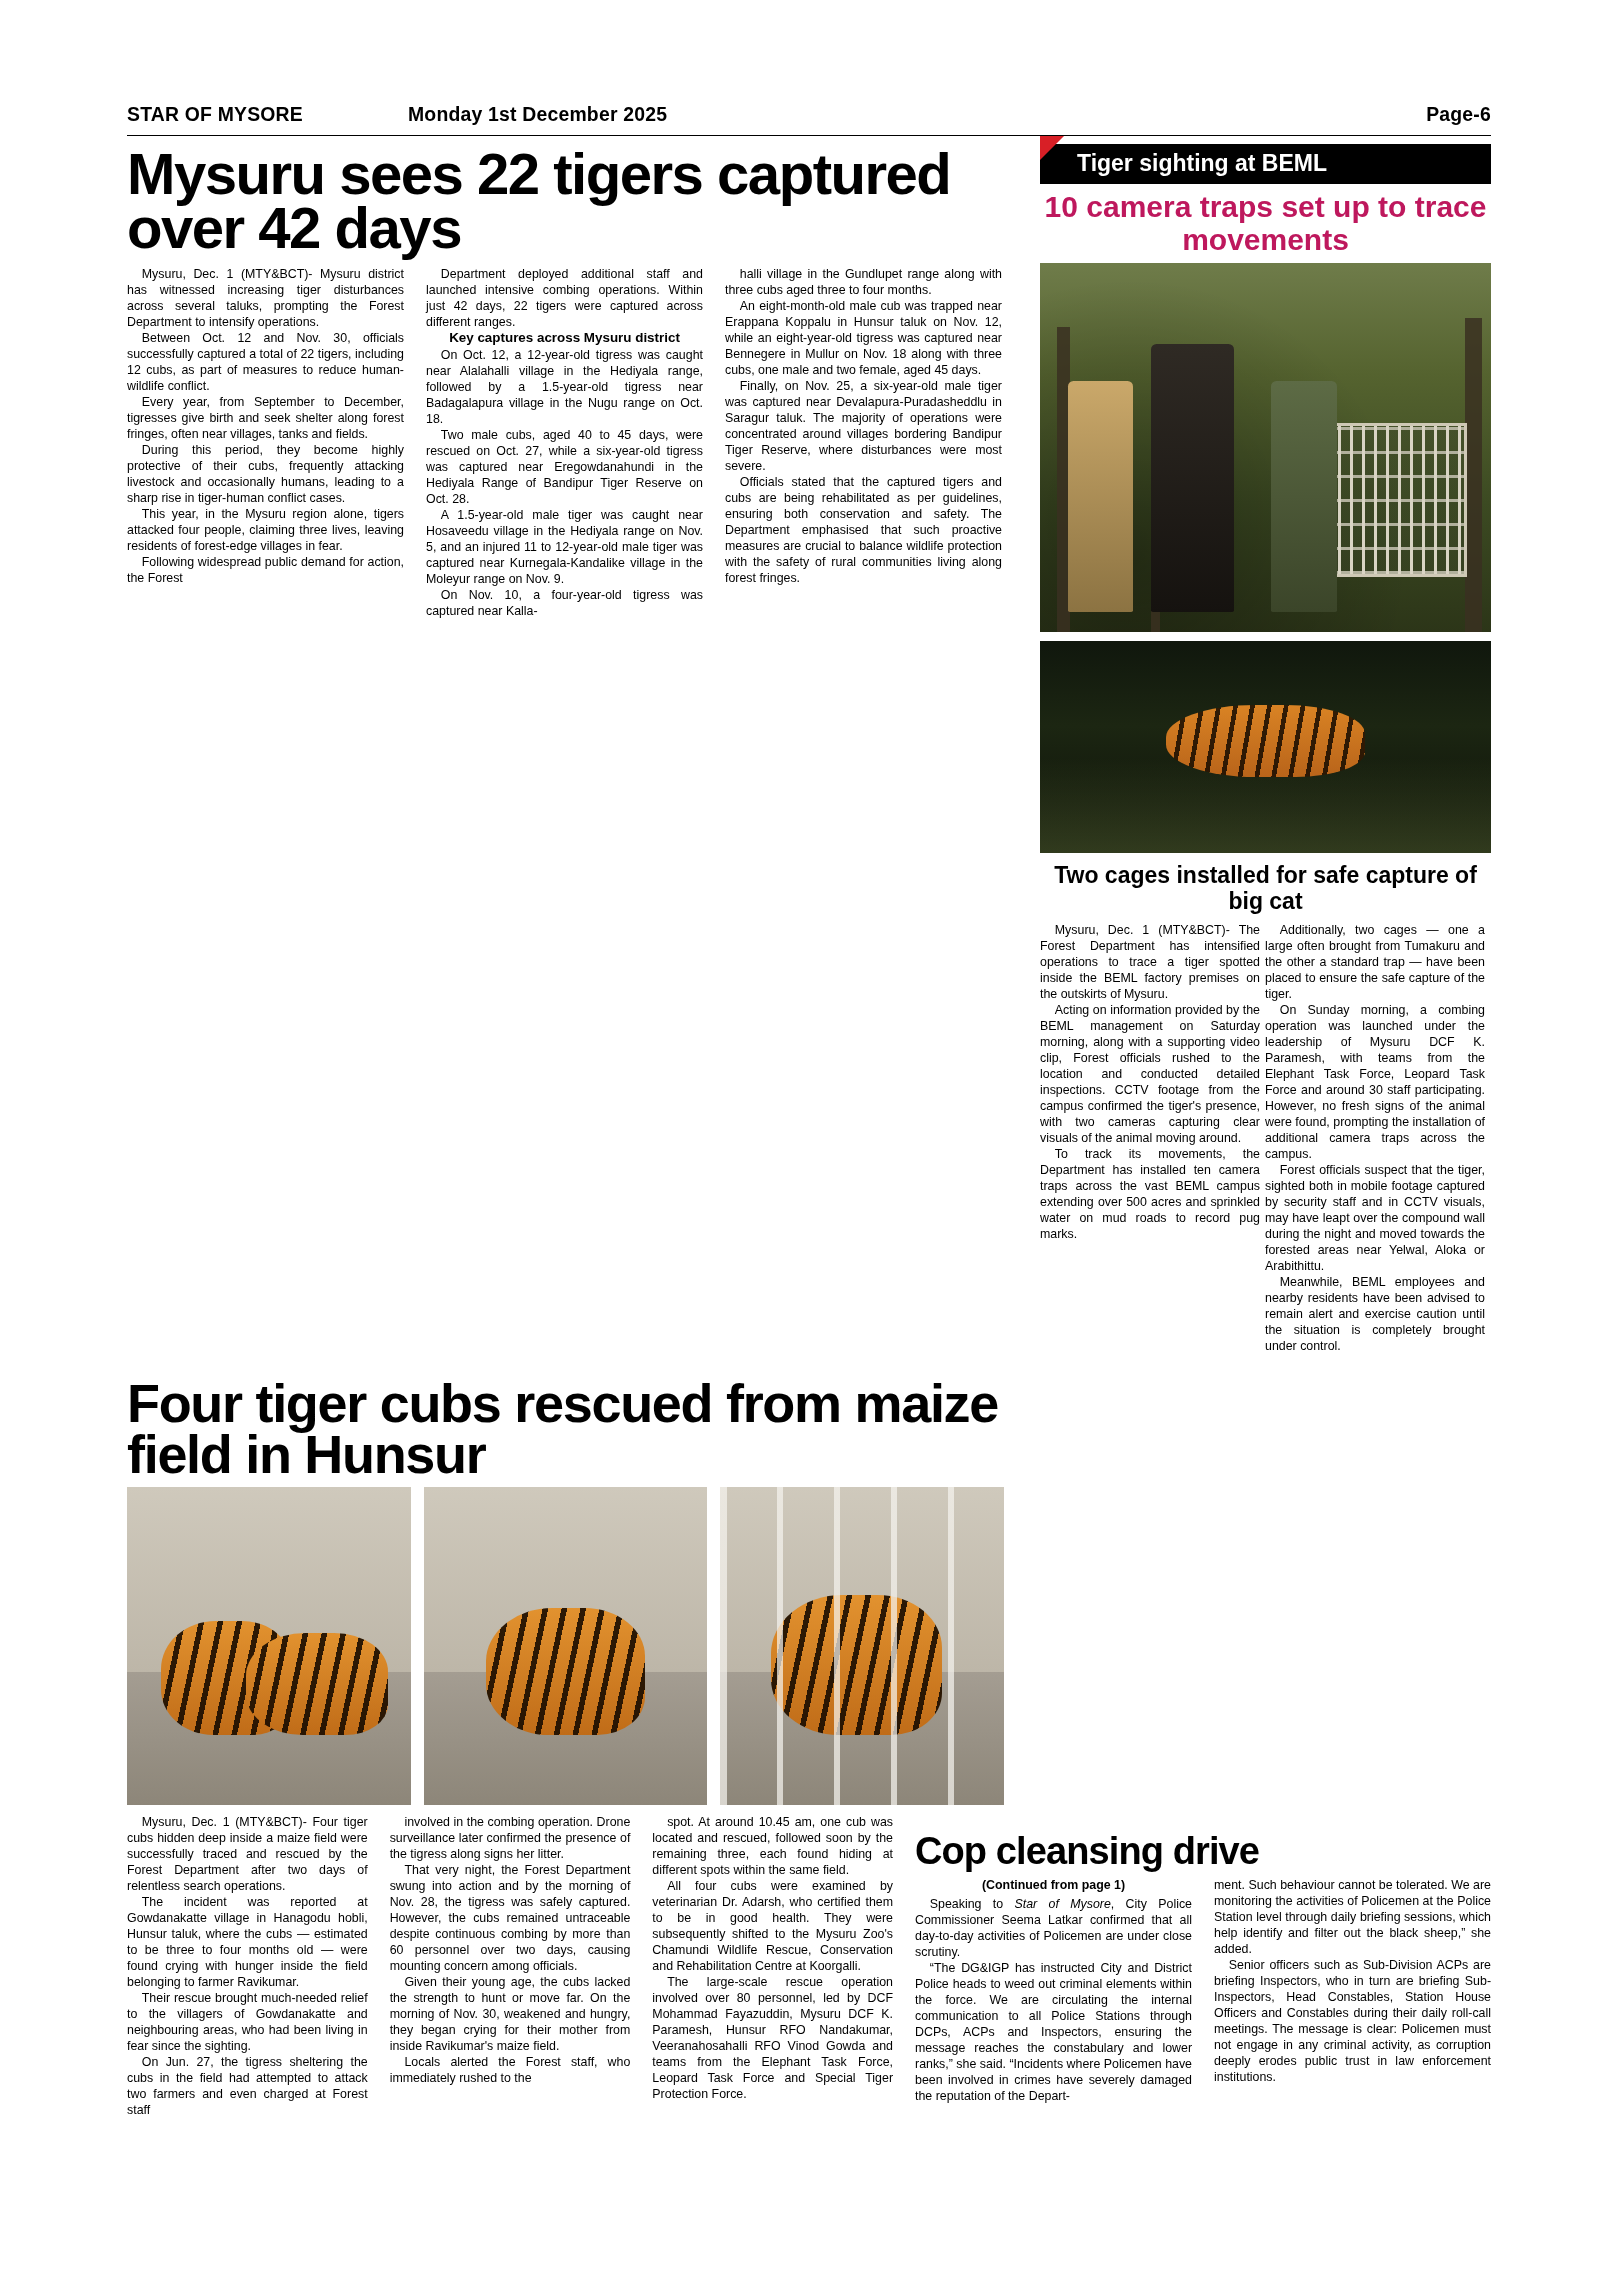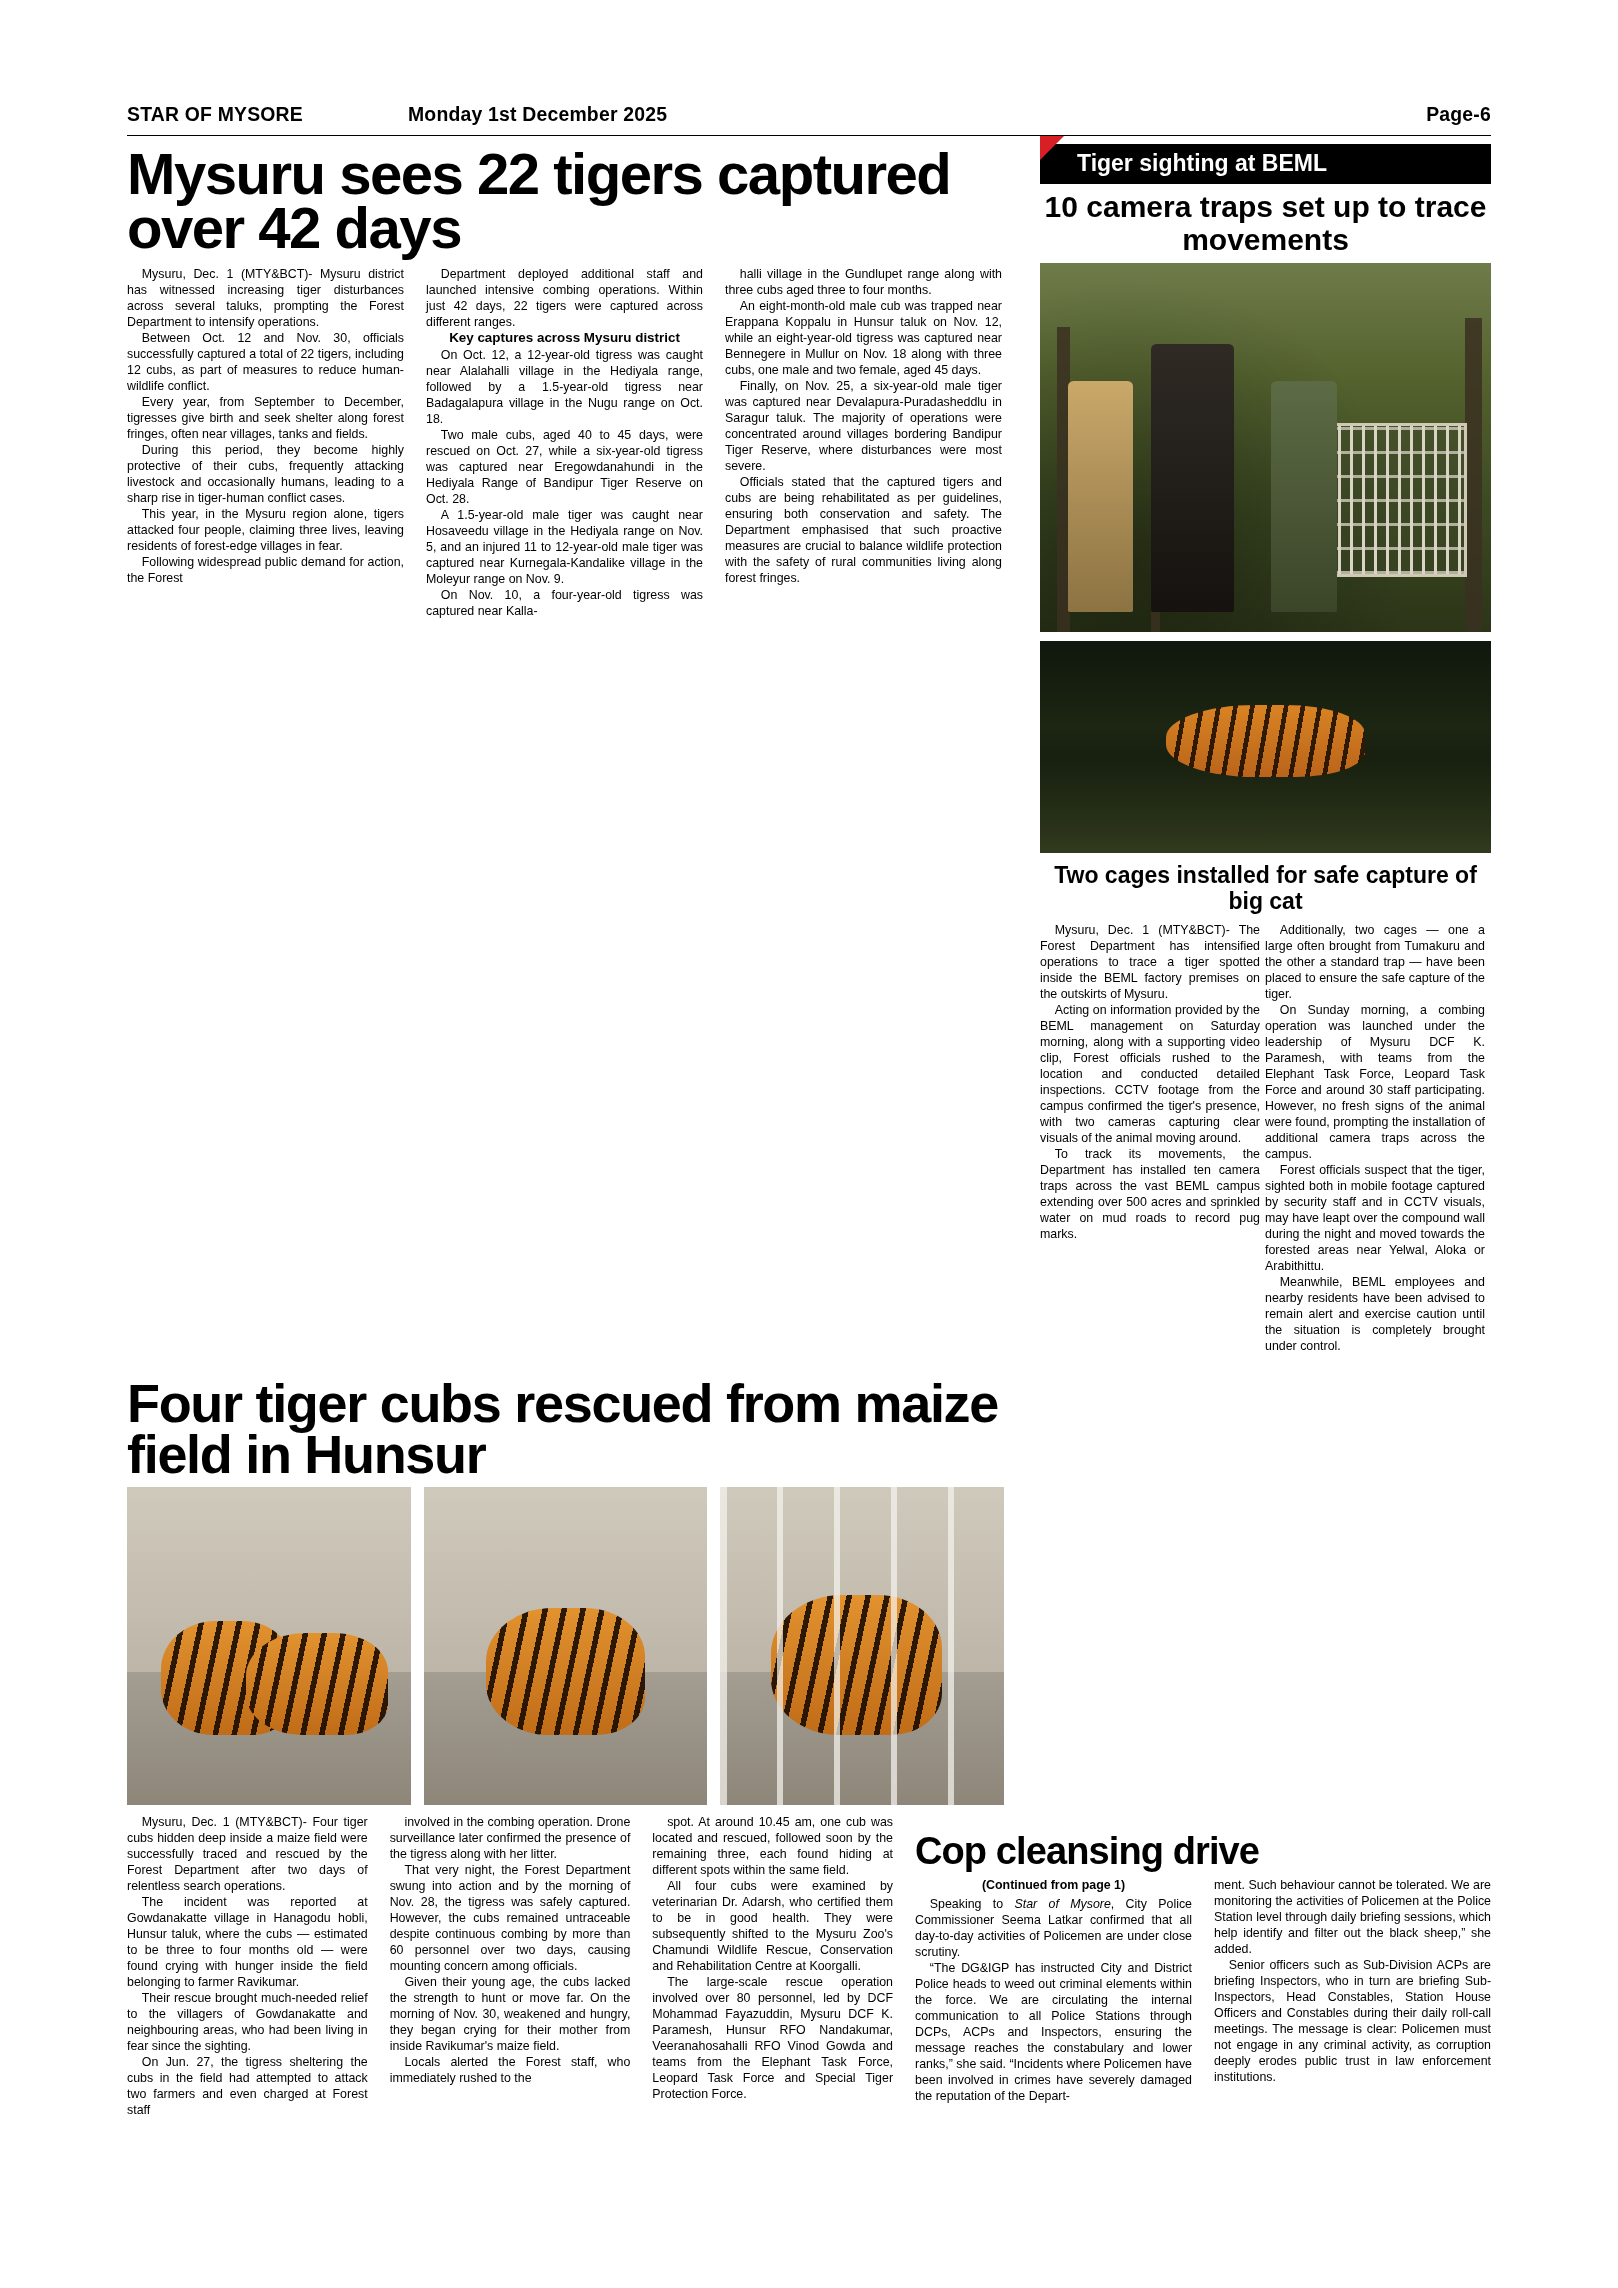--- a/index.html
+++ b/index.html
@@ -87,21 +87,21 @@
     padding:8.3px 9.2px 9.2px 37px;
     margin-bottom:5.5px;
   }
   .flagbox .corner {
     position:absolute; left:0; top:-7.4px;
     width:0; height:0;
     border-left:24px solid #d81f26;
     border-bottom:24px solid transparent;
   }
   .subhead-red {
-    color:#000000;
+    color:#be185d;
     font-weight:bold;
     font-size:30px;
     line-height:33px;
     text-align:center;
     margin:1.8px 0 7.4px 0;
   }
 
   .photo { background:#b9b2a4; position:relative; overflow:hidden; }
 
   
@@ -301,21 +301,21 @@
   <div class="cols-4">
 
     <div class="col-text">
       <p class="first">Mysuru, Dec. 1 (MTY&amp;BCT)- Four tiger cubs hidden deep inside a maize field were successfully traced and rescued by the Forest Department after two days of relentless search operations.</p>
       <p>The incident was reported at Gowdanakatte village in Hanagodu hobli, Hunsur taluk, where the cubs — estimated to be three to four months old — were found crying with hunger inside the field belonging to farmer Ravikumar.</p>
       <p>Their rescue brought much-needed relief to the villagers of Gowdanakatte and neighbouring areas, who had been living in fear since the sighting.</p>
       <p>On Jun. 27, the tigress sheltering the cubs in the field had attempted to attack two farmers and even charged at Forest staff</p>
     </div>
 
     <div class="col-text">
-      <p class="first">involved in the combing operation. Drone surveillance later confirmed the presence of the tigress along with her litter.</p>
+      <p class="first">involved in the combing operation. Drone surveillance later confirmed the presence of the tigress along signs her litter.</p>
       <p>That very night, the Forest Department swung into action and by the morning of Nov. 28, the tigress was safely captured. However, the cubs remained untraceable despite continuous combing by more than 60 personnel over two days, causing mounting concern among officials.</p>
       <p>Given their young age, the cubs lacked the strength to hunt or move far. On the morning of Nov. 30, weakened and hungry, they began crying for their mother from inside Ravikumar's maize field.</p>
       <p>Locals alerted the Forest staff, who immediately rushed to the</p>
     </div>
 
     <div class="col-text">
       <p class="first">spot. At around 10.45 am, one cub was located and rescued, followed soon by the remaining three, each found hiding at different spots within the same field.</p>
       <p>All four cubs were examined by veterinarian Dr. Adarsh, who certified them to be in good health. They were subsequently shifted to the Mysuru Zoo's Chamundi Wildlife Rescue, Conservation and Rehabilitation Centre at Koorgalli.</p>
       <p>The large-scale rescue operation involved over 80 personnel, led by DCF Mohammad Fayazuddin, Mysuru DCF K. Paramesh, Hunsur RFO Nandakumar, Veeranahosahalli RFO Vinod Gowda and teams from the Elephant Task Force, Leopard Task Force and Special Tiger Protection Force.</p>
     </div>

